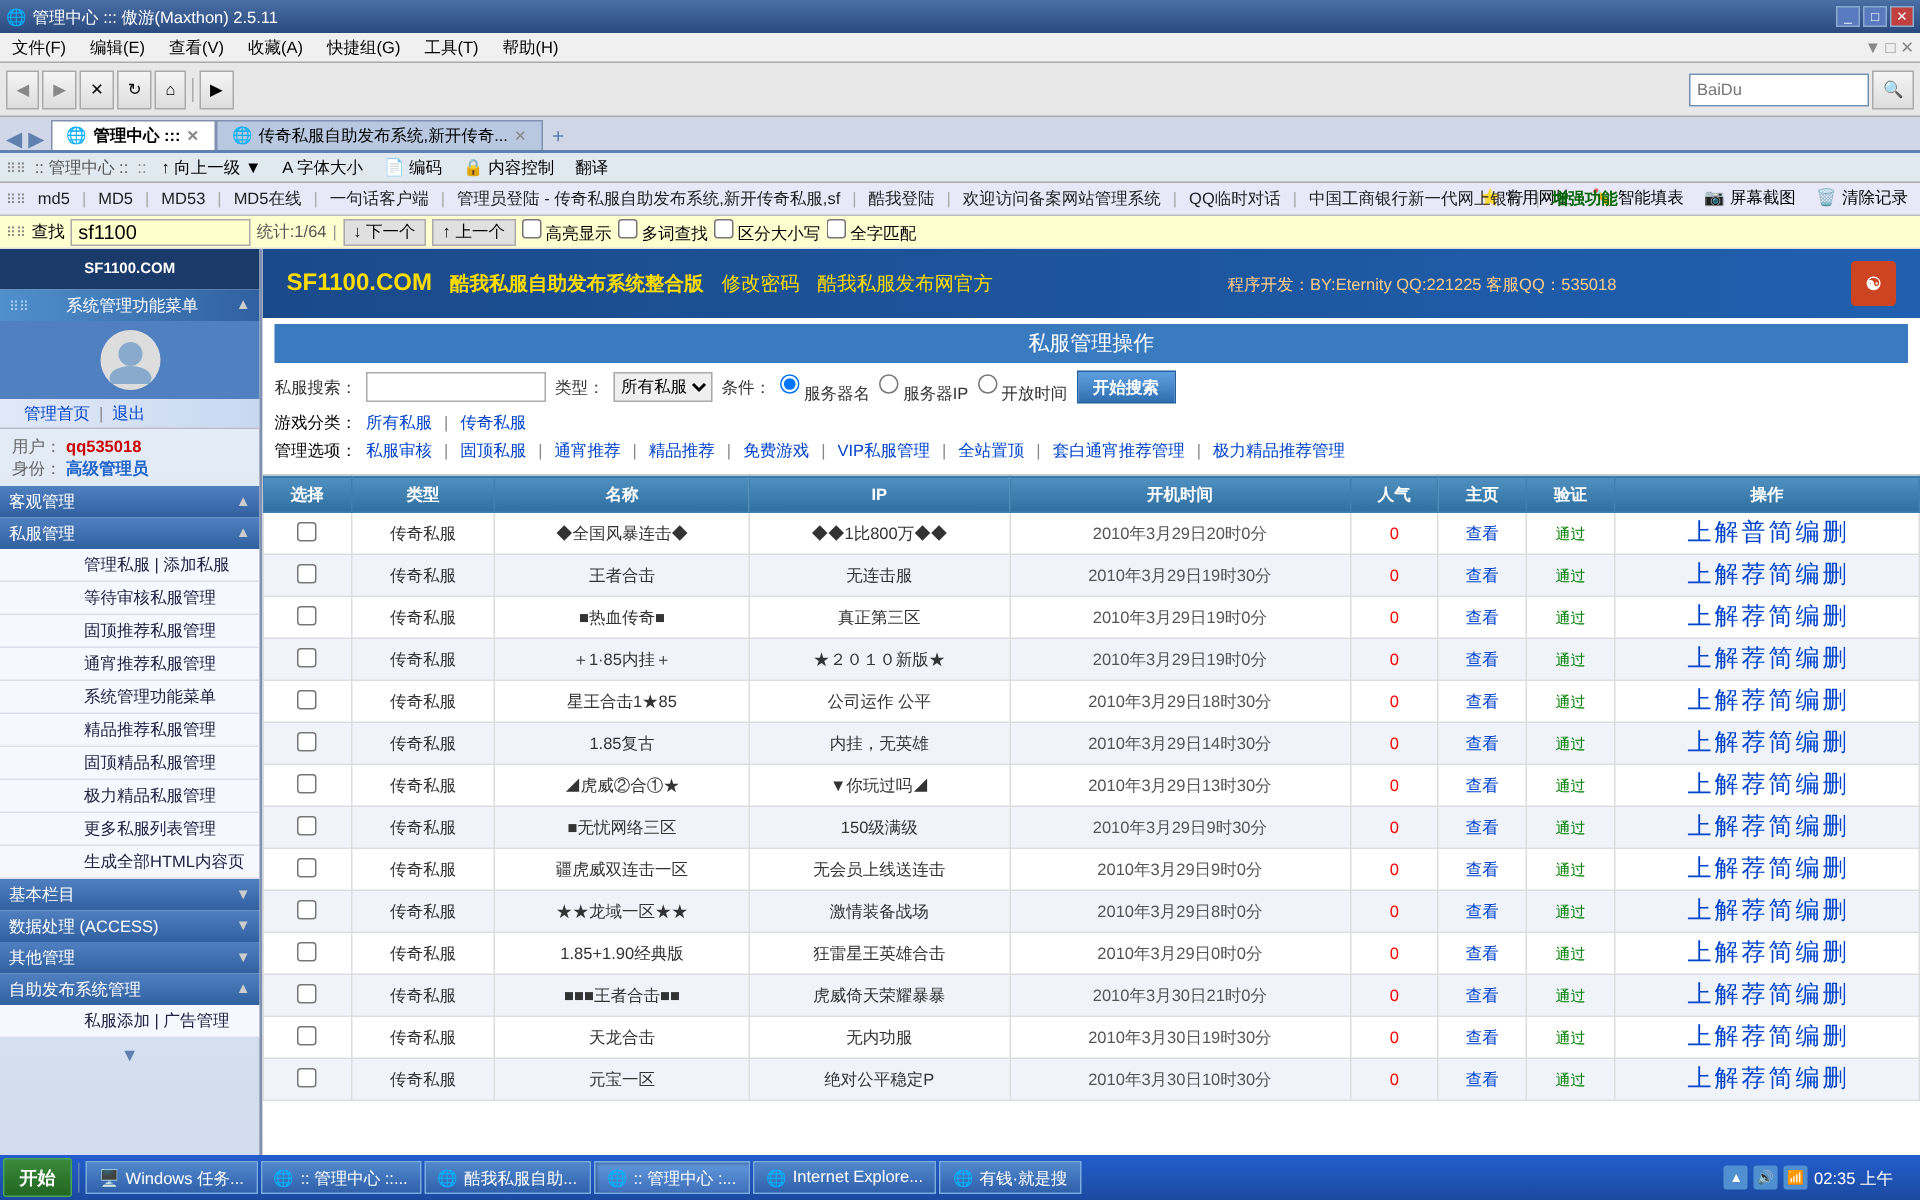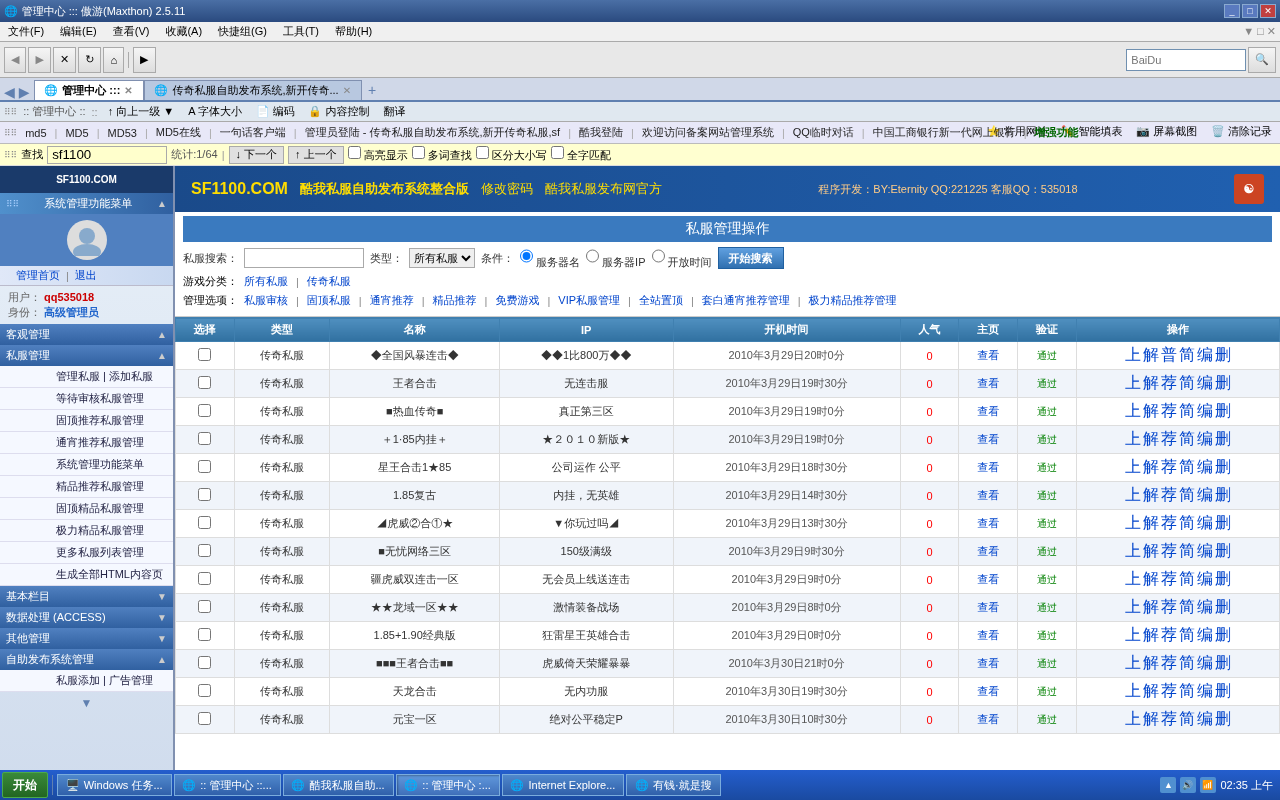--- a/index.html
+++ b/index.html
@@ -103,21 +103,21 @@
     .footer-bar { background: #1a4a8a; color: #ccddf0; text-align: center; font-size: 11px; padding: 4px; }
 
     
     .taskbar { background: linear-gradient(to bottom, #245ecd, #1a4aa0); height: 30px; display: flex; align-items: center; padding: 0 2px; gap: 2px; position: fixed; bottom: 0; left: 0; width: 1280px; }
     .start-btn { background: linear-gradient(to bottom, #3a8a3a, #226622); color: white; border: 1px solid #4aaa4a; height: 26px; padding: 0 10px; cursor: pointer; font-size: 12px; font-weight: bold; border-radius: 2px; }
     .taskbar-item { background: linear-gradient(to bottom, #5088cc, #3060aa); color: white; border: 1px solid #7aacdd; height: 22px; padding: 0 8px; cursor: pointer; font-size: 11px; display: flex; align-items: center; gap: 4px; max-width: 150px; overflow: hidden; white-space: nowrap; }
     .taskbar-item.active { background: linear-gradient(to bottom, #6098dc, #4070ba); box-shadow: inset 1px 1px 2px rgba(0,0,0,0.3); }
     .taskbar-sep { width: 1px; height: 20px; background: #6080b0; margin: 0 2px; }
     .taskbar-right { margin-left: auto; display: flex; align-items: center; gap: 4px; color: white; font-size: 11px; }
     .tray-icon { width: 16px; height: 16px; background: #5090d0; border-radius: 2px; display: flex; align-items: center; justify-content: center; font-size: 9px; color: white; }
-    .clock { color: white; font-size: 11px; margin-right: 5px; }
+    .clock { color: white; font-size: 11px; margin-right: 16px; }
 
     .sidebar-collapse-btn { cursor: pointer; font-size: 10px; color: #ccc; }
 
     .divider { width: 1px; height: 16px; background: #aaa; margin: 0 2px; }
 
     .content-scroll { overflow-y: auto; max-height: calc(800px - 22px - 20px - 36px - 24px - 22px - 22px - 30px - 55px - 22px); }
 
     .inline-sep { color: #888; margin: 0 2px; }
   </style>
 </head>

